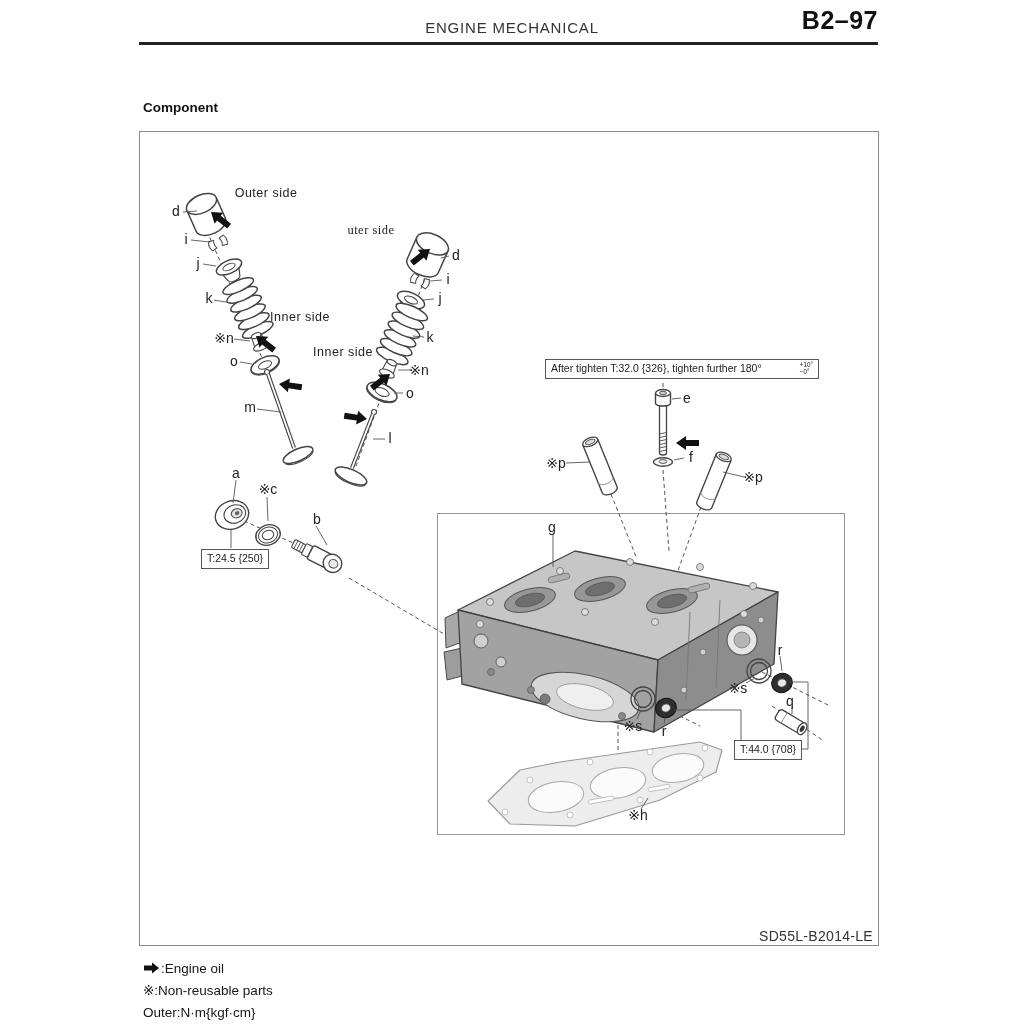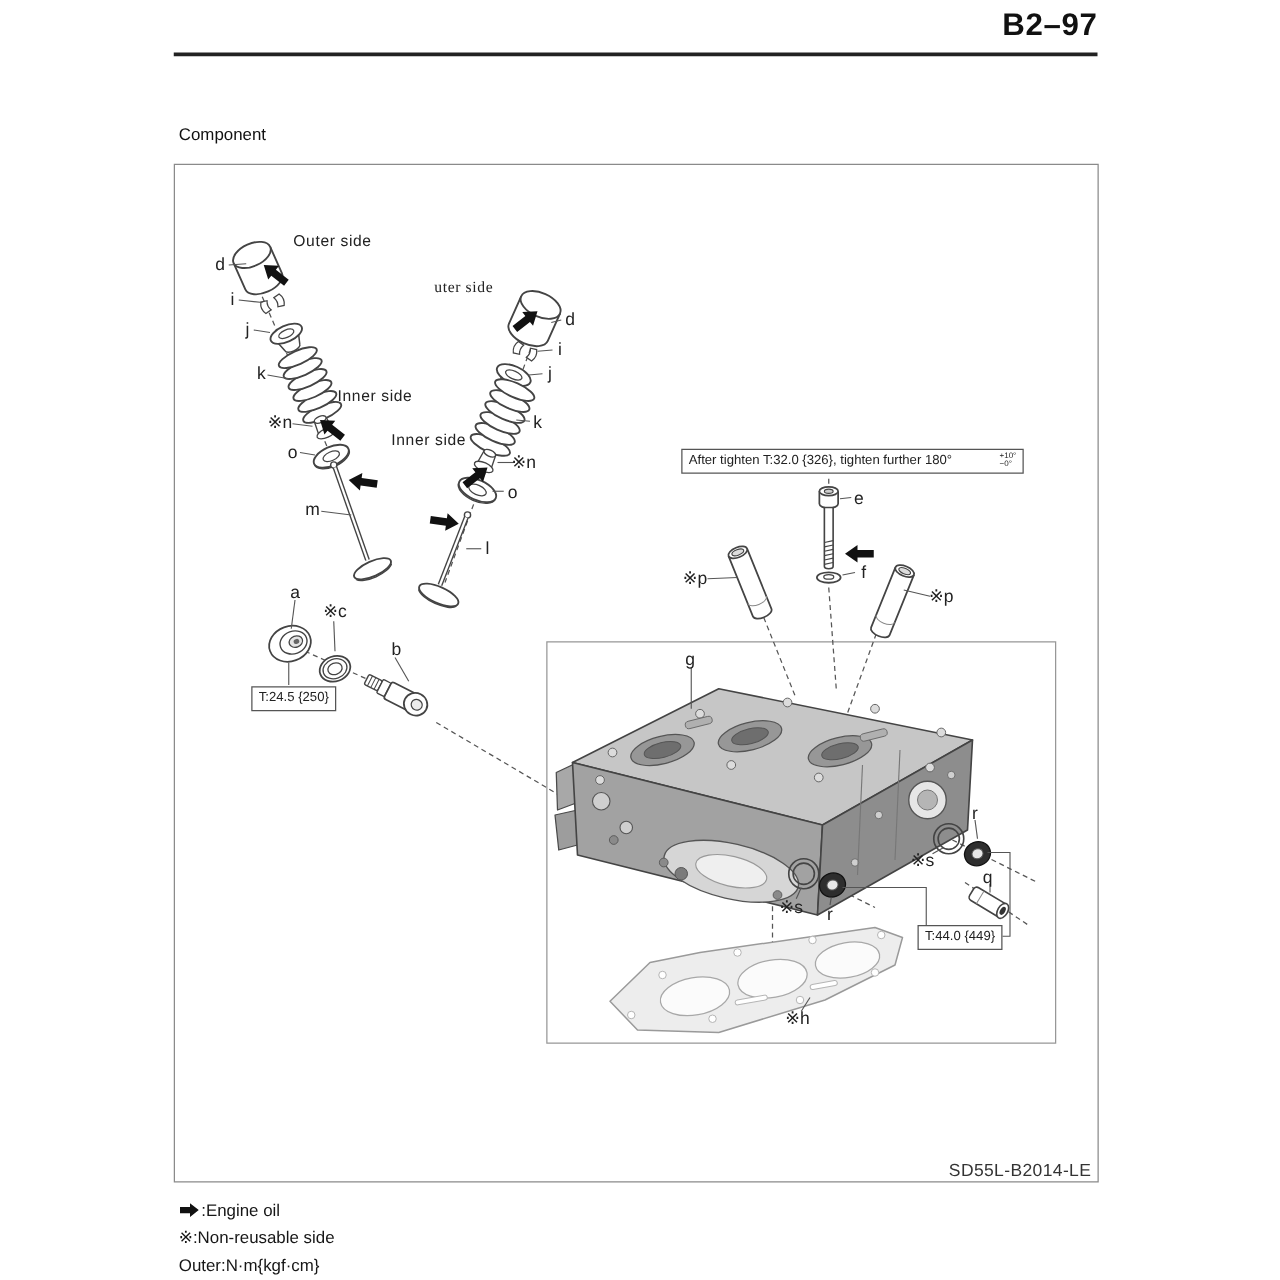--- a/index.html
+++ b/index.html
@@ -6,21 +6,21 @@
   .page{position:relative;width:1024px;height:1024px;background:#fff;overflow:hidden;
         font-family:"Liberation Sans","DejaVu Sans",sans-serif;color:#222;}
   
   .running-title{position:absolute;top:19px;left:0;width:100%;text-align:center;
     font-size:15px;letter-spacing:.8px;color:#333;}
   .page-number{position:absolute;top:6px;right:146px;font-size:25px;font-weight:bold;color:#111;letter-spacing:.5px;}
   .header-rule{position:absolute;top:42px;left:139px;width:739px;height:2.6px;background:#222;}
   
   .section-heading{position:absolute;top:67px;left:143px;font-size:14px;font-weight:bold;color:#111;}
   .section-heading .num{margin-right:22px;}
-  .component-label{position:absolute;top:100px;left:143px;font-size:13.5px;font-weight:normal;color:#111;}
+  .component-label{position:absolute;top:100px;left:143px;font-size:13.5px;font-weight:bold;color:#111;}
   
   .figure-frame{position:absolute;left:139px;top:131px;width:738px;height:813px;border:1px solid #8a8a8a;}
   .inner-frame{position:absolute;left:437px;top:513px;width:406px;height:320px;border:1px solid #979797;}
   .art{position:absolute;left:0;top:0;}
   .figure-code{position:absolute;top:928px;right:151px;font-size:14px;color:#333;letter-spacing:.3px;}
   
   .plabel{position:absolute;transform:translate(-50%,-50%);font-size:14px;color:#222;white-space:nowrap;}
   .olabel{position:absolute;transform:translate(-50%,-50%);font-size:12.5px;color:#222;white-space:nowrap;letter-spacing:.5px;}
   .callout{position:absolute;border:1.2px solid #555;background:#fff;font-size:10.5px;color:#222;
     padding:2px 5px 2px 5px;white-space:nowrap;display:flex;align-items:center;line-height:1.3;}
@@ -28,20 +28,21 @@
   
   .legend{position:absolute;left:143px;top:957px;font-size:13.5px;color:#161616;}
   .legend-line{height:22px;display:flex;align-items:center;}
   .oil-arrow-icon{margin-right:1px;display:inline-block;}
 </style>
 </head>
 <body>
 
 <div class="page">
 
+  <div class="running-title">ENGINE MECHANICAL</div>
   <div class="page-number">B2–97</div>
   <div class="header-rule"></div>
 
   <div class="component-label">Component</div>
 
   <div class="figure-frame"></div>
   <div class="inner-frame"></div>
 
   <svg class="art" width="1024" height="1024" viewBox="0 0 1024 1024">
     <defs>
@@ -389,33 +390,33 @@
     <span>After tighten T:32.0 {326}, tighten further 180°</span>
       <span class="tol">
         <span>+10°</span>
         <span>−0°</span>
       </span>
   </div>
   <div class="callout" style="left:201px;top:549px;align-items:flex-end;">
     <span>T:24.5 {250}</span>
   </div>
   <div class="callout" style="left:734px;top:740px;">
-    <span>T:44.0 {449}</span>
+    <span>T:44.0 {708}</span>
   </div>
 
   <span class="figure-code">SD55L-B2014-LE</span>
 
   <div class="legend">
     <div class="legend-line">
       <svg class="oil-arrow-icon" width="17" height="12" viewBox="0 0 17 12">
         <path d="M1,3.5 h8 V0.5 l7,5.5 -7,5.5 V8.5 h-8 Z" fill="#111"></path>
       </svg>
         <span>:Engine oil</span>
     </div>
     <div class="legend-line">
-        <span>※:Non-reusable side</span>
+        <span>※:Non-reusable parts</span>
       </div>
     <div class="legend-line">
         <span>Outer:N·m{kgf·cm}</span>
       </div>
   </div>
 
 </div>
 
 </body></html>

